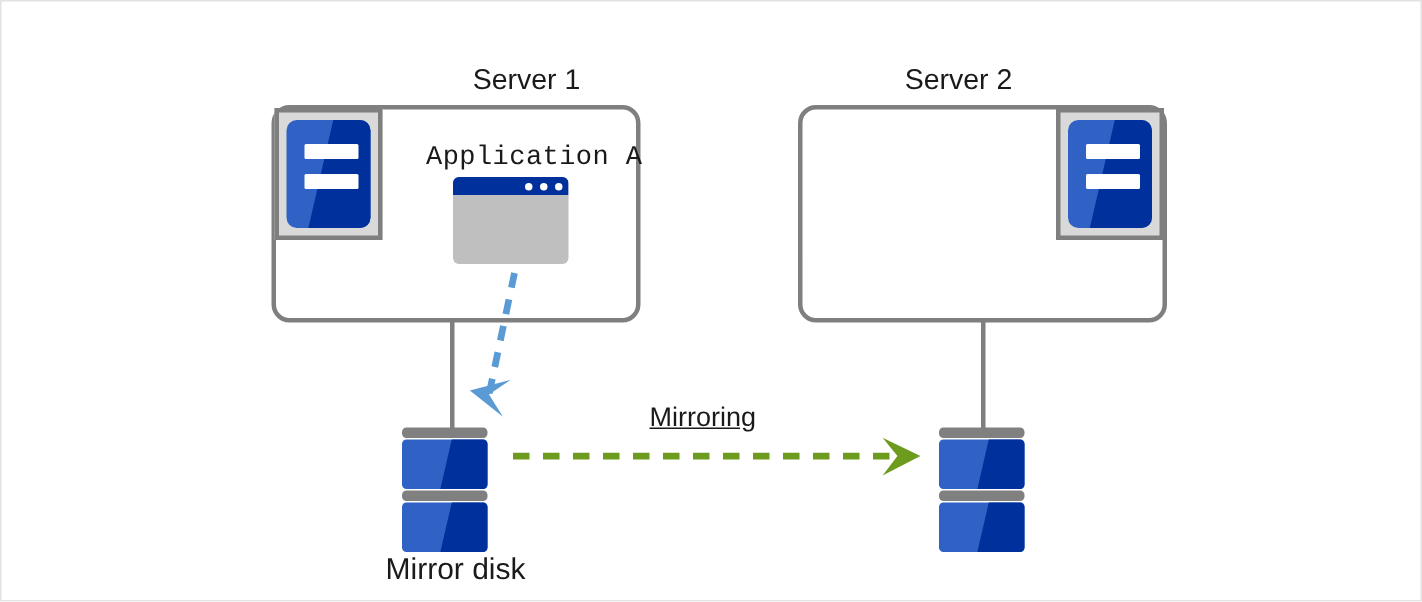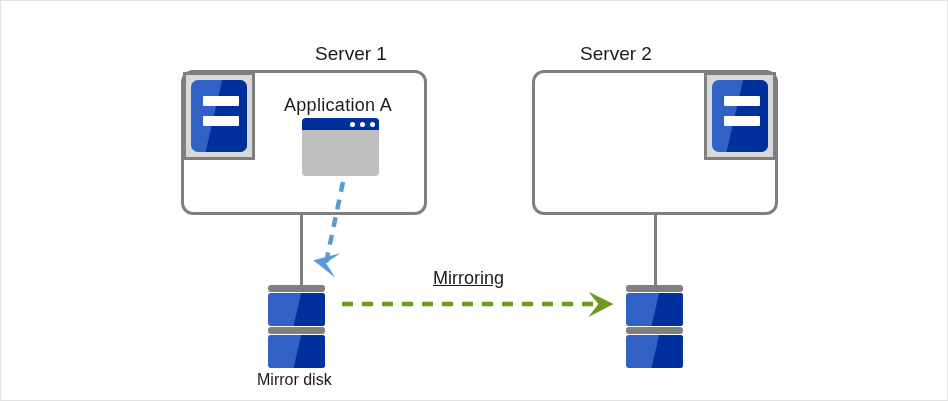--- a/index.html
+++ b/index.html
@@ -30,23 +30,24 @@
   }
   .server-title {
     font-size: 19px;
     line-height: 19px;
     text-align: center;
   }
   .app-title {
     font-size: 18px;
     line-height: 18px;
     letter-spacing: 0.3px;
+    font-family: Liberation Mono, monospace;
   }
   .disk-title {
-    font-size: 16px;
+    font-size: 20px;
     line-height: 18px;
   }
   .mirroring-title {
     font-size: 18px;
     line-height: 18px;
     text-decoration: underline;
   }
 
   
   .server-box {
@@ -186,21 +187,21 @@
   <div class="app-window" style="left:301px; top:117px; width:77px; height:58px;">
     <div class="app-window-titlebar">
       <span class="app-dot" style="right:24px;"></span>
       <span class="app-dot" style="right:14px;"></span>
       <span class="app-dot" style="right:4px;"></span>
     </div>
   </div>
 
   <div class="connector" style="left:299px; top:212px; height:73px;"></div>
 
-  <div class="label server-title" style="left:555px; top:43px; width:120px;">Server 2</div>
+  <div class="label server-title" style="left:578px; top:43px; width:120px;">Server 2</div>
 
   <div class="server-box" style="left:531px; top:69px; width:246px; height:145px;"></div>
 
   <div class="rack-icon" style="left:703px; top:71px; width:72px; height:88px;">
     <div class="rack-card">
       <div class="rack-bar" style="left:12px; top:16px; width:36px; height:10px;"></div>
       <div class="rack-bar" style="left:12px; top:36px; width:36px; height:10px;"></div>
     </div>
   </div>
 

